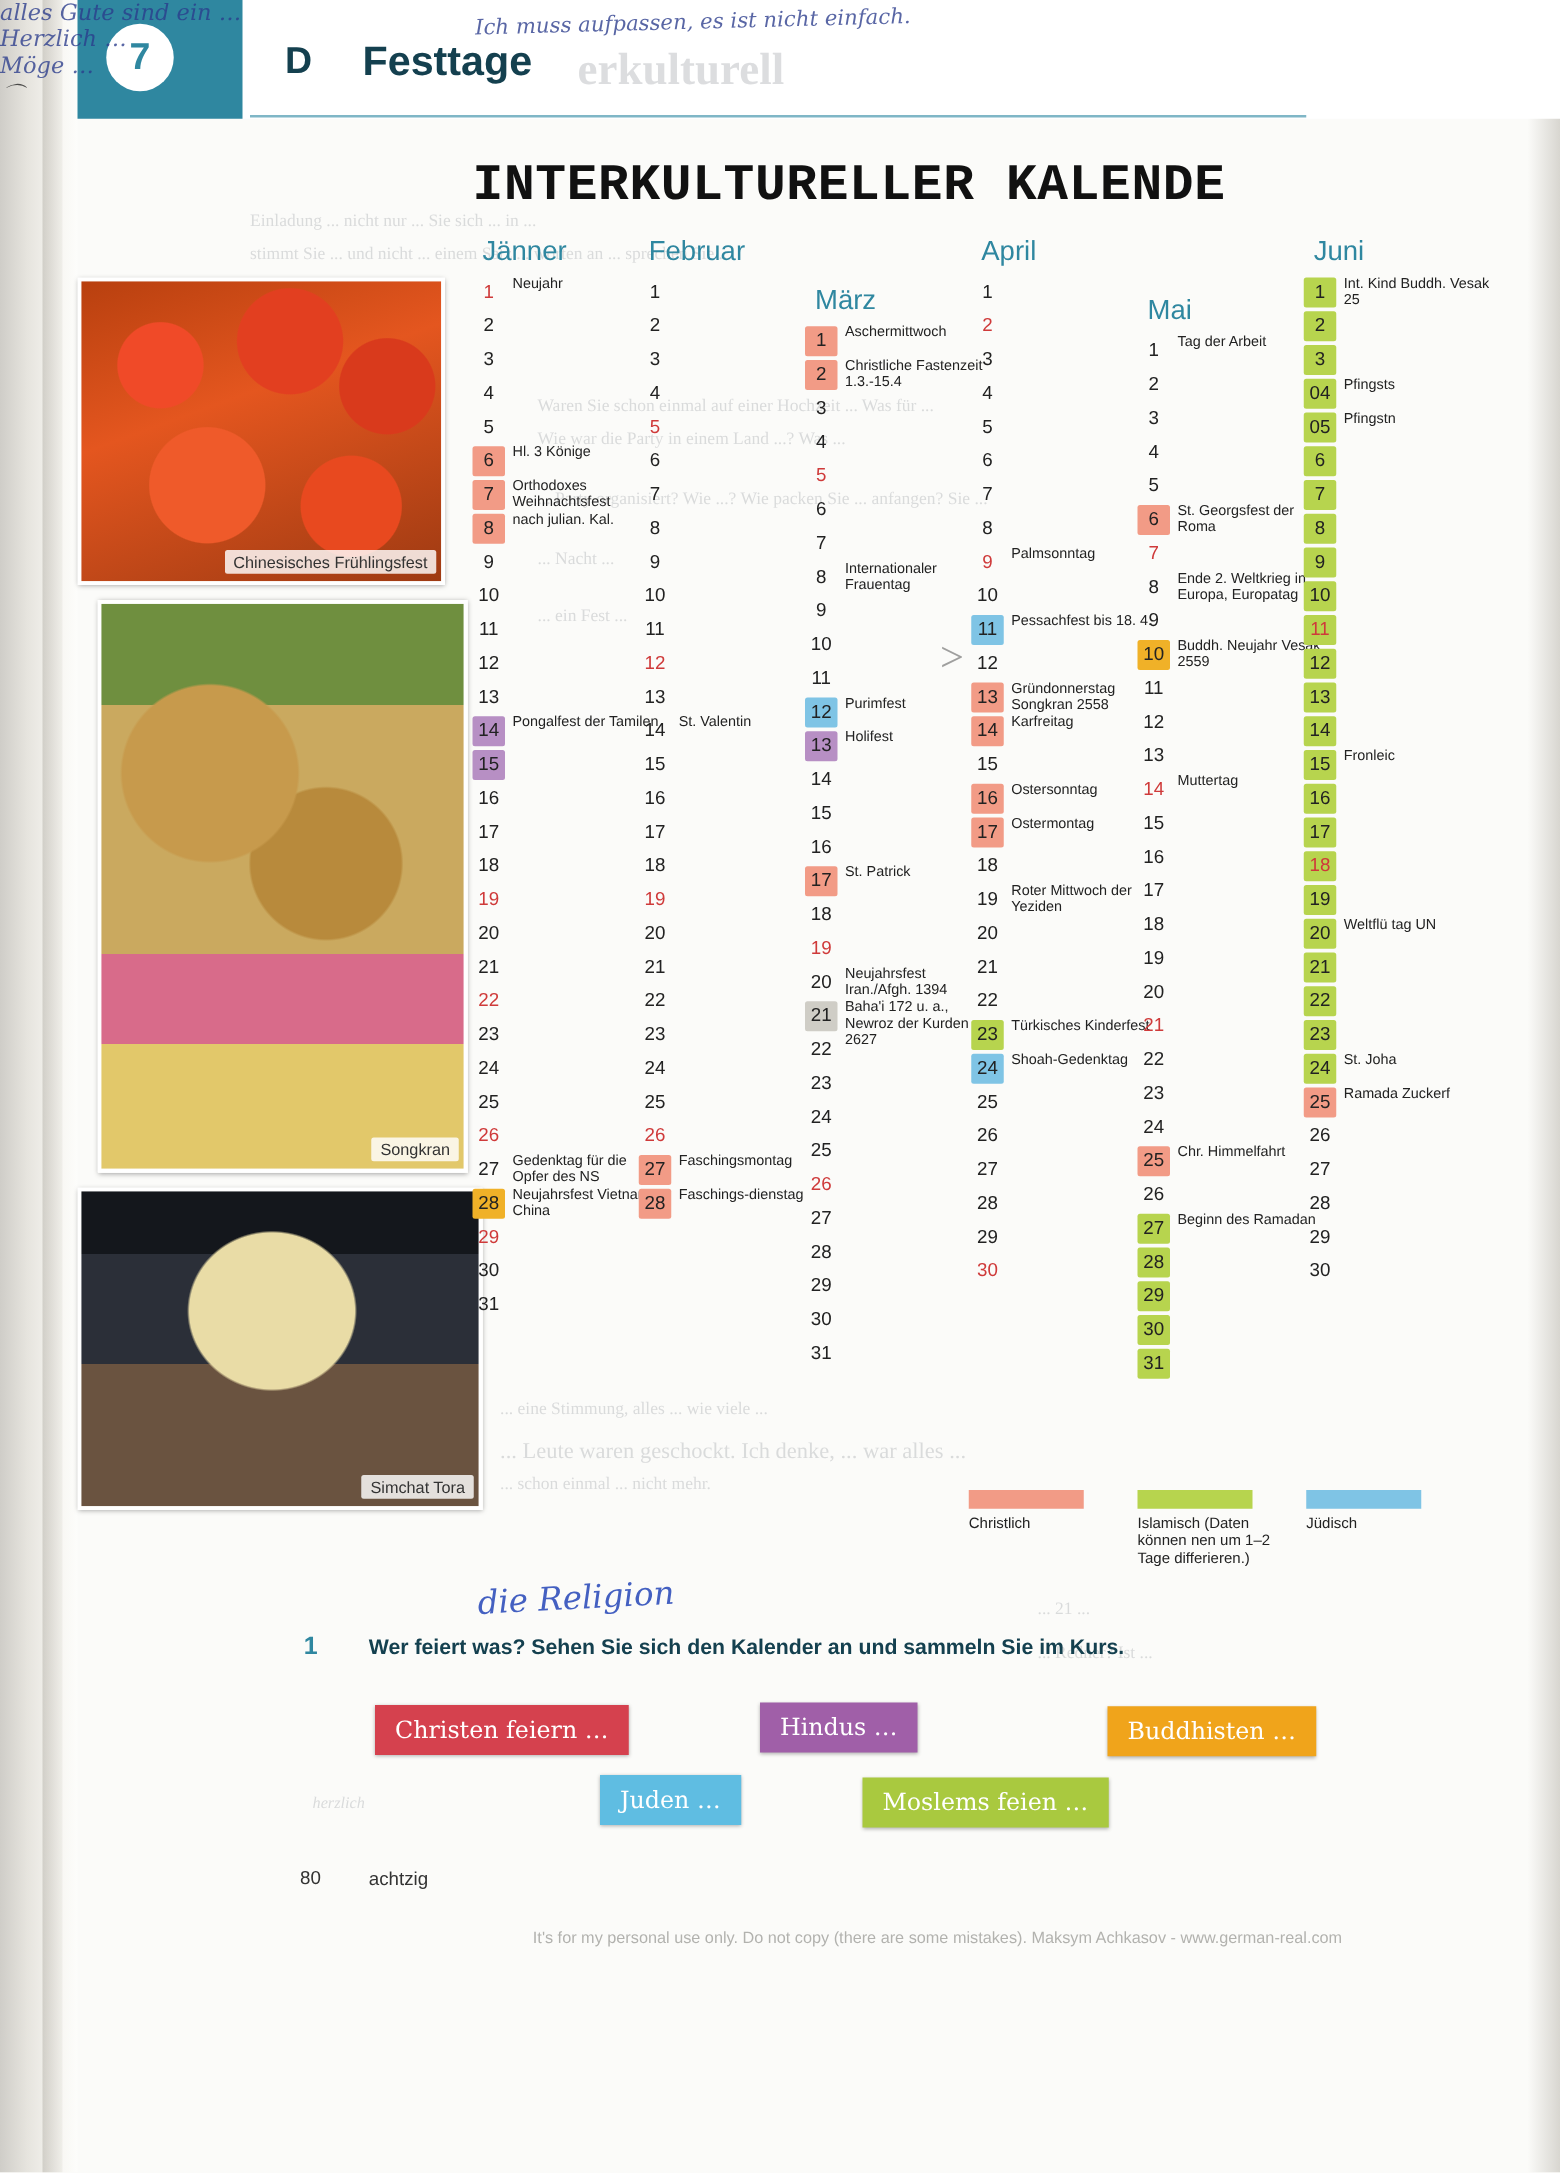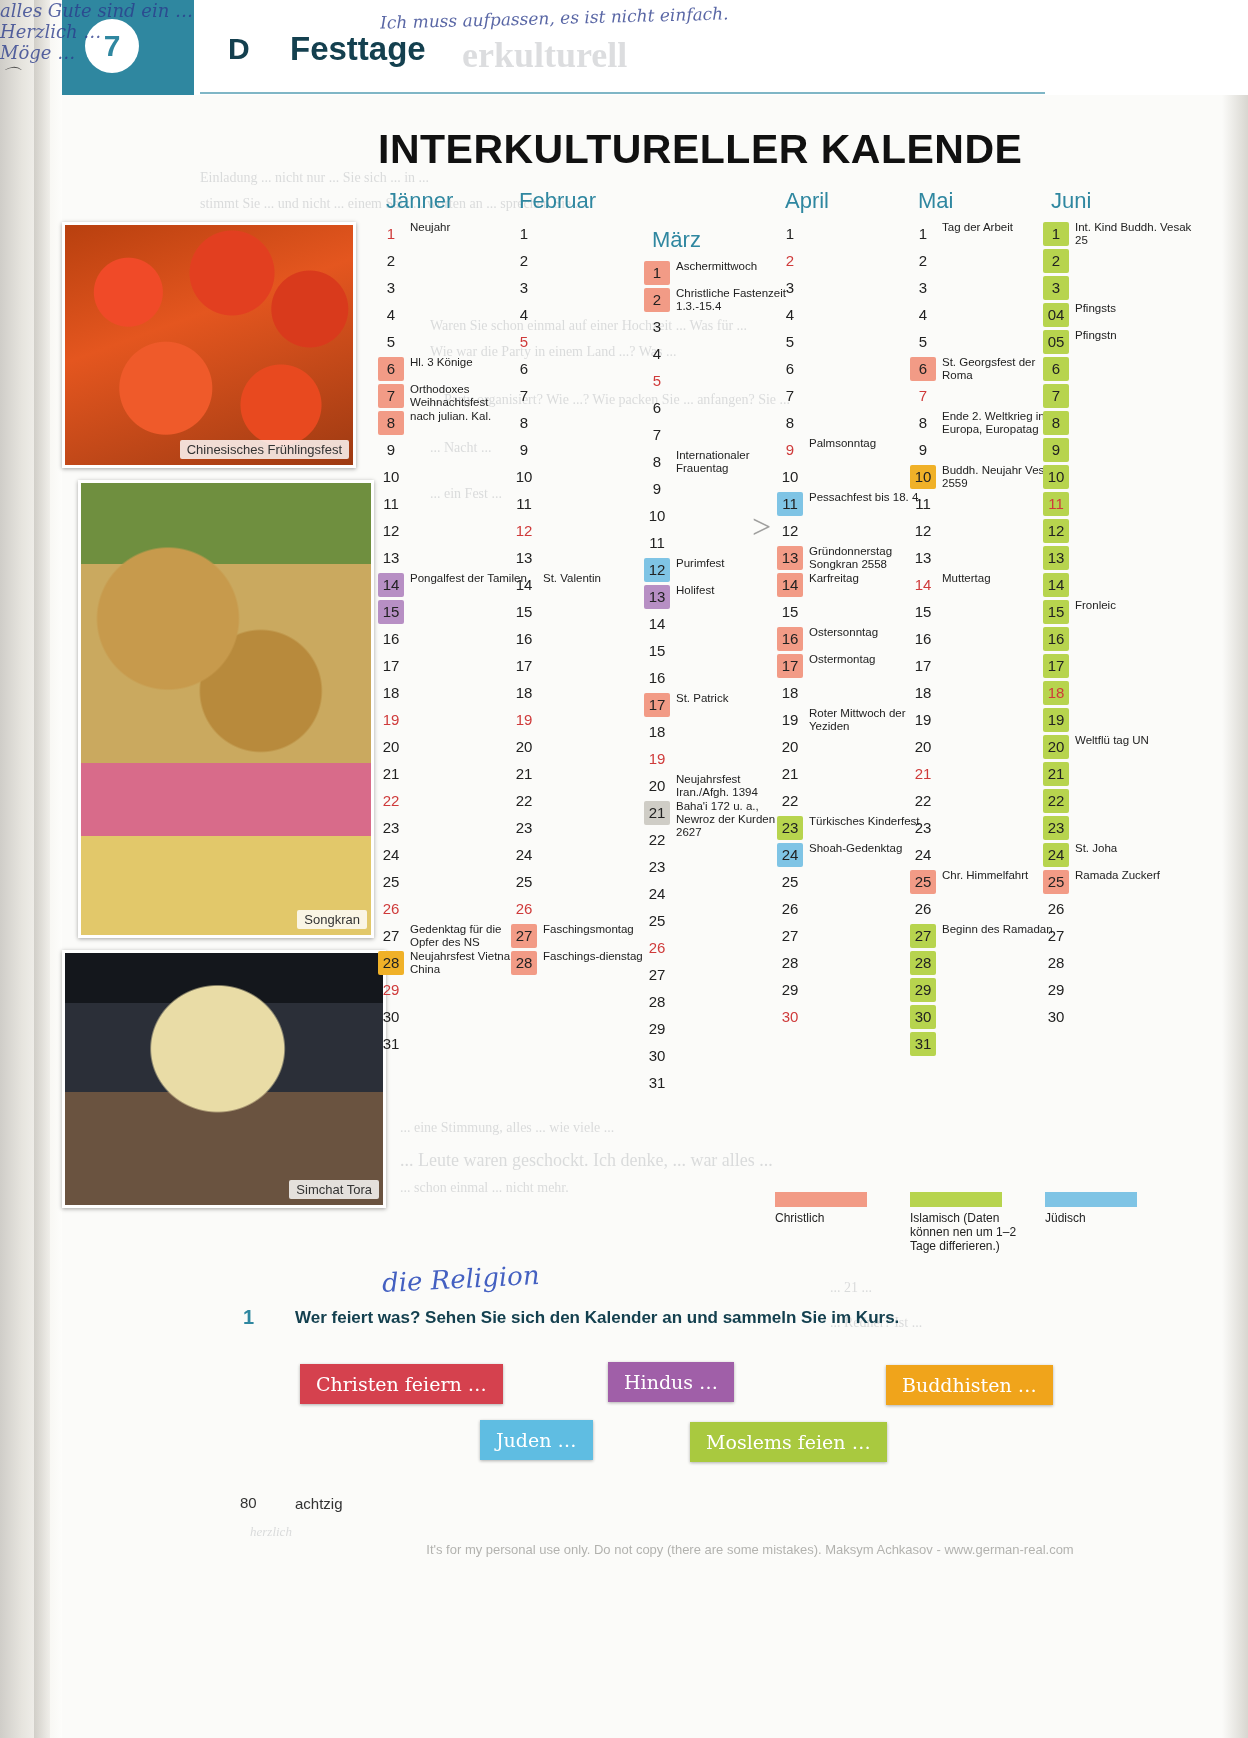--- a/index.html
+++ b/index.html
@@ -54,21 +54,21 @@
   }
   .hw-top{position:absolute;left:380px;top:8px;font-size:17px;transform:rotate(-1.5deg);}
   .hw-religion{position:absolute;left:382px;top:1264px;font-size:26px;transform:rotate(-3deg);color:#2546b8;opacity:.85;}
   .ghost{
     position:absolute;color:#8e9298;opacity:.30;font-family:"Liberation Serif",serif;
     pointer-events:none;white-space:nowrap;
   }
   
   .big-title{
     position:absolute;left:378px;top:126px;
-    font-size:41px;font-weight:bold;letter-spacing:.5px;color:#111;
+    font-size:41px;font-weight:bold;letter-spacing:.5px;color:#111;font-family:Liberation Mono, monospace;
   }
   
   .photo{
     position:absolute;border:3px solid #fff;box-shadow:0 1px 4px rgba(0,0,0,.35);
     overflow:hidden;
   }
   .photo-caption{
     position:absolute;right:4px;bottom:6px;
     background:rgba(255,255,255,.82);color:#333;
     font-size:13px;padding:2px 7px;border-radius:2px;
@@ -175,21 +175,21 @@
 <div class="ghost" style="left:430px;top:440px;font-size:14px;">... Nacht ...</div>
 <div class="ghost" style="left:430px;top:486px;font-size:14px;">... ein Fest ...</div>
 <div class="ghost" style="left:400px;top:1120px;font-size:14px;">... eine Stimmung, alles ... wie viele ...</div>
 <div class="ghost" style="left:400px;top:1150px;font-size:18px;">... Leute waren geschockt. Ich denke, ... war alles ...</div>
 <div class="ghost" style="left:400px;top:1180px;font-size:14px;">... schon einmal ... nicht mehr.</div>
 <div class="ghost" style="left:830px;top:1280px;font-size:14px;">... 21 ...</div>
 <div class="ghost" style="left:830px;top:1315px;font-size:14px;">... Redner? Ist ...</div>
 <div class="hw" style="left:880px;top:1352px;font-size:18px;">alles Gute sind ein …</div>
 <div class="hw" style="left:880px;top:1412px;font-size:18px;">Herzlich …</div>
 <div class="hw" style="left:880px;top:1462px;font-size:18px;">Möge …</div>
-<div class="ghost" style="left:250px;top:1524px;font-size:13px;font-style:italic;">herzlich</div>
+<div class="ghost" style="left:250px;top:1434px;font-size:13px;font-style:italic;">herzlich</div>
 
 <div class="photo" id="photo1">
   <div class="photo-caption">Chinesisches Frühlingsfest</div>
 </div>
 <div class="photo" id="photo2">
   <div class="photo-caption">Songkran</div>
 </div>
 <div class="photo" id="photo3">
   <div class="photo-caption">Simchat Tora</div>
 </div>
@@ -587,21 +587,21 @@
       <div class="day-row">
         <div class="day-num">28</div>
       </div>
       <div class="day-row">
         <div class="day-num">29</div>
       </div>
       <div class="day-row">
         <div class="day-num red">30</div>
       </div>
     </div>
-    <div class="month" style="left: 532px;">
+    <div class="month" style="left: 532px; margin-top: 47px;">
       <div class="month-name">Mai</div>
       <div class="day-row">
         <div class="day-num">1</div>
         <div class="day-note">Tag der Arbeit</div>
       </div>
       <div class="day-row">
         <div class="day-num">2</div>
       </div>
       <div class="day-row">
         <div class="day-num">3</div>

